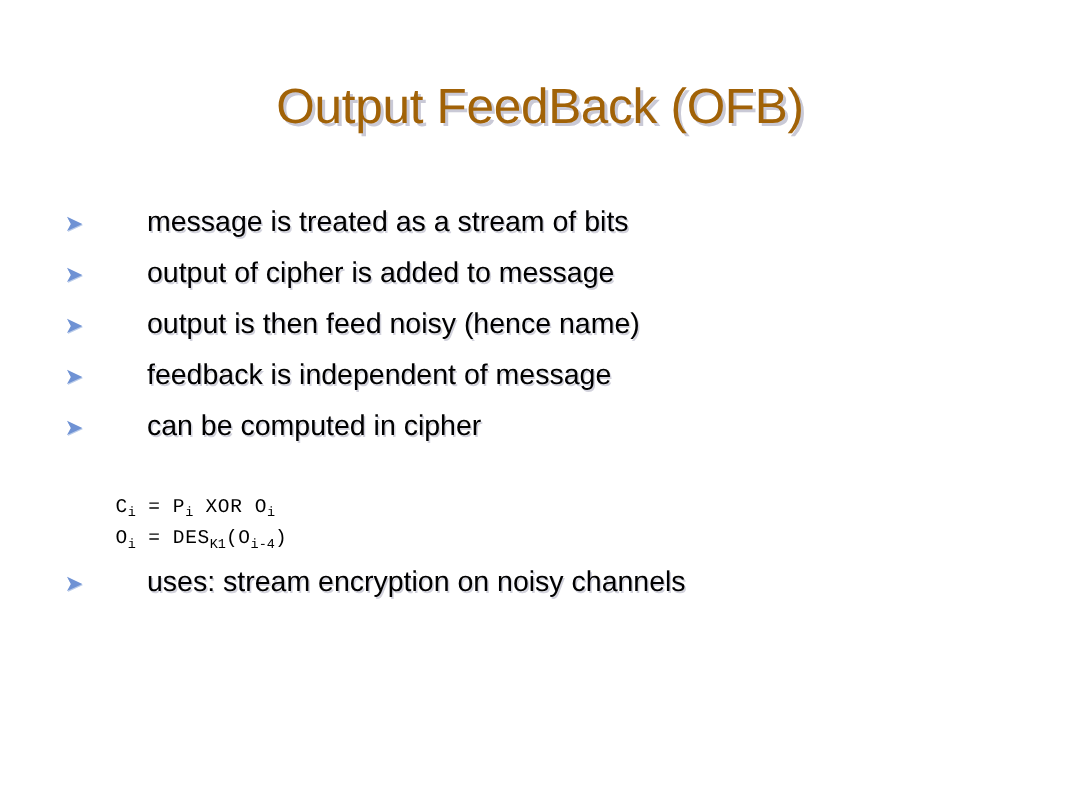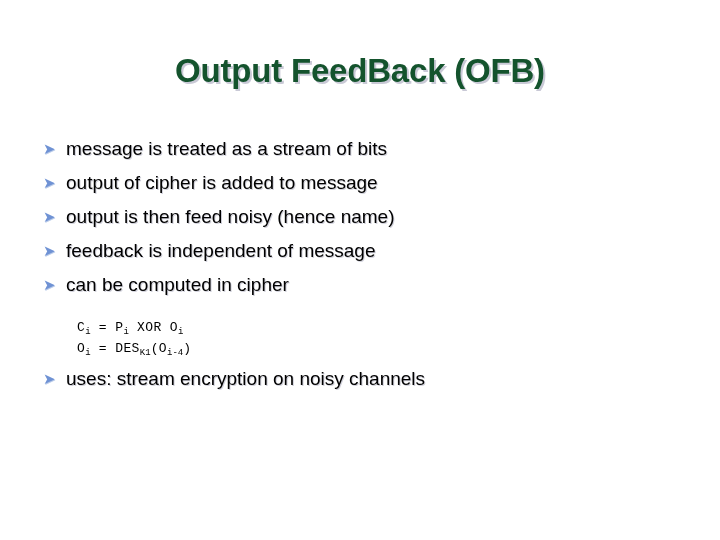--- a/index.html
+++ b/index.html
@@ -23,22 +23,22 @@
 
   
   .slide-title {
     position: absolute;
     left: 0;
     top: 52px;
     width: 720px;
     text-align: center;
     font-family: "Liberation Sans", sans-serif;
     font-size: 33px;
-    font-weight: bold;
-    color: #14532d;
+    font-weight: normal;
+    color: #a16207;
     letter-spacing: -0.2px;
     text-shadow: 2px 2px 0 #c9c9d6;
     white-space: nowrap;
   }
 
   
   .body-block {
     position: absolute;
     left: 40px;
     top: 136px;
@@ -65,25 +65,26 @@
   }
 
   .bullet-text {
     flex: 1 1 auto;
     font-family: "Liberation Sans", sans-serif;
     font-size: 19px;
     line-height: 26px;
     color: #000000;
     text-shadow: 1px 1px 0 #d2d2dc;
     white-space: nowrap;
+    margin-left: 32px;
   }
 
   
   .formula-block {
-    margin-top: 12px;
+    margin-top: 22px;
     margin-bottom: 6px;
     padding-left: 37px;
   }
 
   .formula-line {
     font-family: "Liberation Mono", "DejaVu Sans Mono", monospace;
     font-size: 13px;
     line-height: 20px;
     color: #000000;
     white-space: pre;

